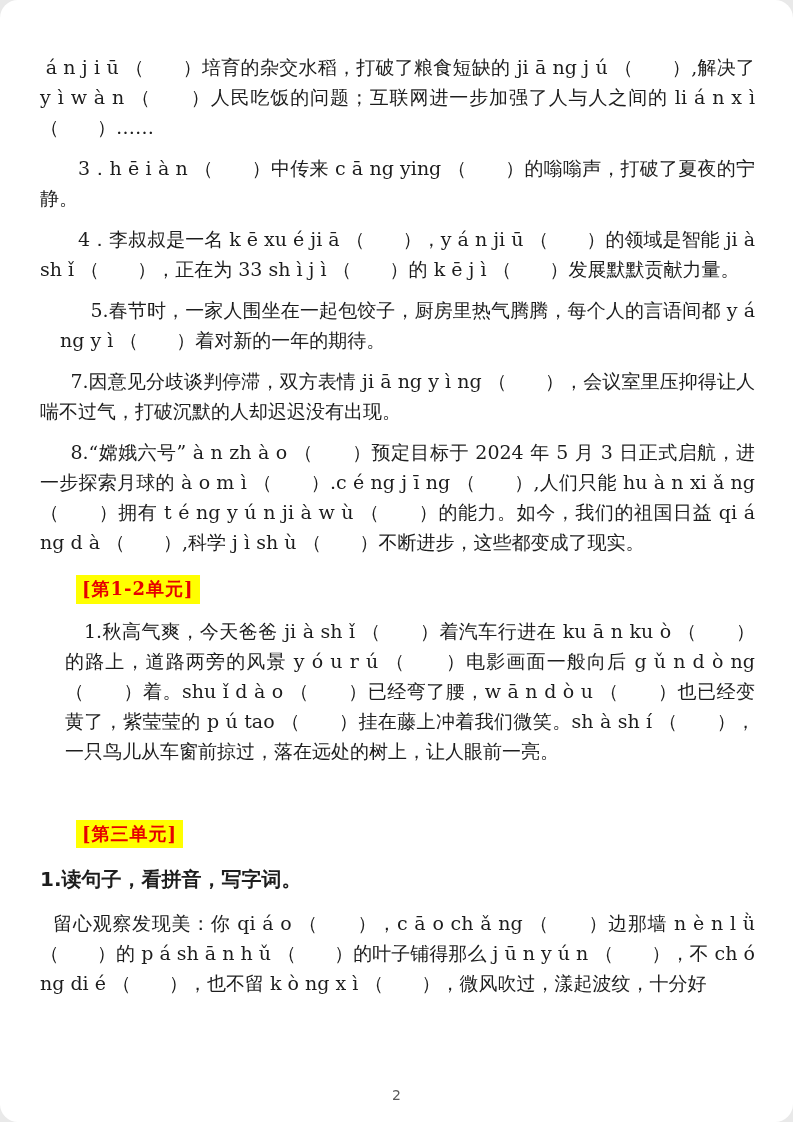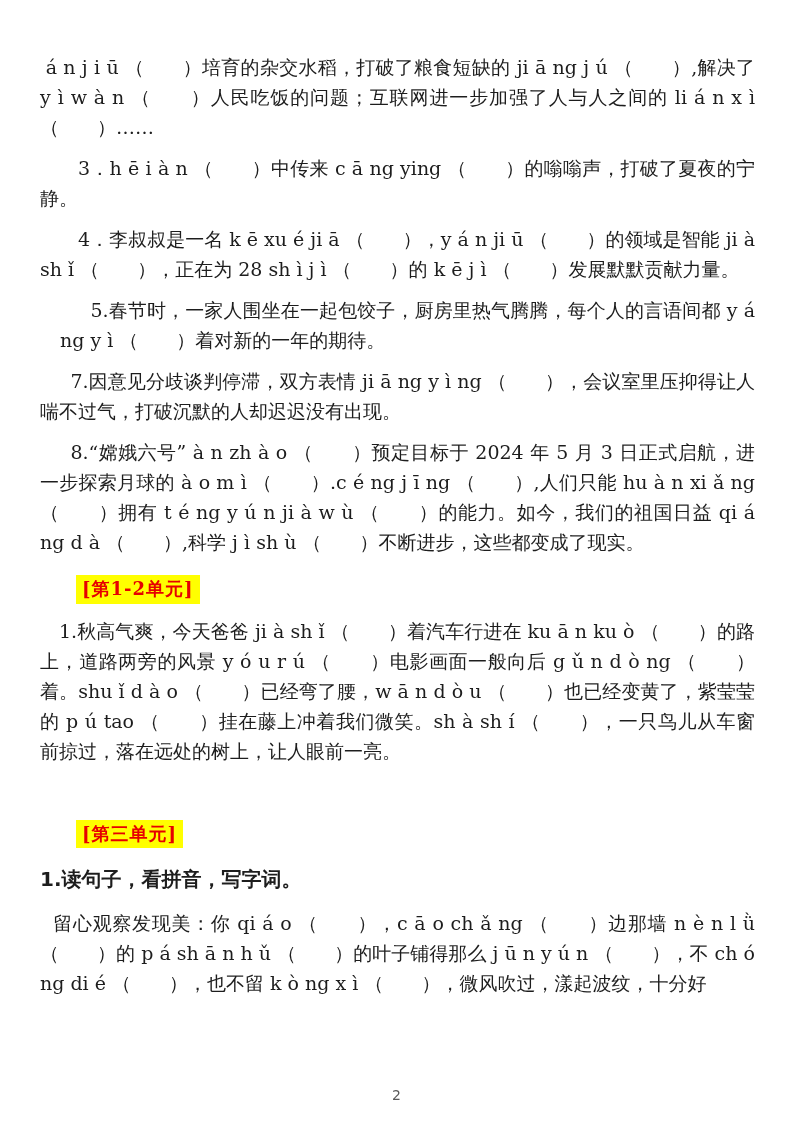--- a/index.html
+++ b/index.html
@@ -10,20 +10,21 @@
     margin: 0 auto;
     background: #ffffff;
     position: relative;
     padding: 52px 38px 40px 40px;
     font-family: "DejaVu Serif", "Liberation Serif", serif;
     font-size: 19px;
     line-height: 1.58;
     color: #1d1d1d;
     text-align: justify;
     overflow: hidden;
+    border-radius: 18px;
   }
   .para {
     margin: 0 0 11px 0;
   }
   .section-header-row {
     margin: 16px 0 12px 36px;
   }
   .section-header {
     display: inline-block;
     font-weight: bold;
@@ -50,24 +51,24 @@
     font-family: "DejaVu Sans", "Liberation Sans", sans-serif;
   }
 </style>
 </head>
 <body>
 
 <div class="page">
   <div id="content">
       <p class="para" style="text-indent: 0.3em; color: rgb(29, 29, 29);">á n j i ū （　　）培育的杂交水稻，打破了粮食短缺的 ji ā ng j ú （　　）,解决了 y ì w à n （　　）人民吃饭的问题；互联网进一步加强了人与人之间的 li á n x ì （　　）……</p>
       <p class="para" style="text-indent: 2em; color: rgb(29, 29, 29);">3．h ē i  à n （　　）中传来 c ā ng ying （　　）的嗡嗡声，打破了夏夜的宁静。</p>
-      <p class="para" style="text-indent: 2em; color: rgb(29, 29, 29);">4．李叔叔是一名 k ē  xu é  ji ā （　　），y á n ji ū （　　）的领域是智能 ji à  sh ǐ （　　），正在为 28 sh ì  j ì （　　）的 k ē  j ì （　　）发展默默贡献力量。</p>
+      <p class="para" style="text-indent: 2em; color: rgb(29, 29, 29);">4．李叔叔是一名 k ē  xu é  ji ā （　　），y á n ji ū （　　）的领域是智能 ji à  sh ǐ （　　），正在为 33 sh ì  j ì （　　）的 k ē  j ì （　　）发展默默贡献力量。</p>
       <p class="para" style="text-indent: 1.6em; color: rgb(29, 29, 29); margin-left: 20px;">5.春节时，一家人围坐在一起包饺子，厨房里热气腾腾，每个人的言语间都 y á ng y ì （　　）着对新的一年的期待。</p>
       <p class="para" style="text-indent: 1.6em; color: rgb(29, 29, 29);">7.因意见分歧谈判停滞，双方表情 ji ā ng  y ì ng （　　），会议室里压抑得让人喘不过气，打破沉默的人却迟迟没有出现。</p>
       <p class="para" style="text-indent: 1.6em; color: rgb(29, 29, 29);">8.“嫦娥六号” à n zh à o （　　）预定目标于 2024 年 5 月 3 日正式启航，进一步探索月球的 à o m ì （　　）.c é ng j ī ng （　　）,人们只能 hu à n xi ǎ ng （　　）拥有 t é ng y ú n ji à  w ù （　　）的能力。如今，我们的祖国日益 qi á ng d à （　　）,科学 j ì  sh ù （　　）不断进步，这些都变成了现实。</p>
       <div class="section-header-row"><span class="section-header" style="background: rgb(255, 255, 0); color: rgb(230, 0, 0);">[第1-2单元]</span></div>
-      <p class="para" style="text-indent: 1em; color: rgb(29, 29, 29);">1.秋高气爽，今天爸爸 ji à  sh ǐ （　　）着汽车行进在 ku ā n ku ò （　　）的路上，道路两旁的风景 y ó u r ú （　　）电影画面一般向后 g ǔ n d ò ng （　　）着。shu ǐ  d à o （　　）已经弯了腰，w ā n d ò u （　　）也已经变黄了，紫莹莹的 p ú  tao （　　）挂在藤上冲着我们微笑。sh à  sh í （　　），一只鸟儿从车窗前掠过，落在远处的树上，让人眼前一亮。</p>
+      <p class="para" style="text-indent: 1em; color: rgb(29, 29, 29); margin-left: 25px;">1.秋高气爽，今天爸爸 ji à  sh ǐ （　　）着汽车行进在 ku ā n ku ò （　　）的路上，道路两旁的风景 y ó u r ú （　　）电影画面一般向后 g ǔ n d ò ng （　　）着。shu ǐ  d à o （　　）已经弯了腰，w ā n d ò u （　　）也已经变黄了，紫莹莹的 p ú  tao （　　）挂在藤上冲着我们微笑。sh à  sh í （　　），一只鸟儿从车窗前掠过，落在远处的树上，让人眼前一亮。</p>
       <div class="section-header-row" style="margin-top: 52px;"><span class="section-header" style="background: rgb(255, 255, 0); color: rgb(230, 0, 0);">[第三单元]</span></div>
       <p class="bold-heading">1.读句子，看拼音，写字词。</p>
       <p class="para" style="text-indent: 0.7em; color: rgb(29, 29, 29);">留心观察发现美：你 qi á o （　　），c ā o ch ǎ ng （　　）边那墙 n è n l ǜ （　　）的 p á  sh ā n h ǔ （　　）的叶子铺得那么 j ū n y ú n （　　），不 ch ó ng di é （　　），也不留 k ò ng x ì （　　），微风吹过，漾起波纹，十分好</p>
     </div>
   <div class="page-number">2</div>
 </div>
 
 </body></html>

